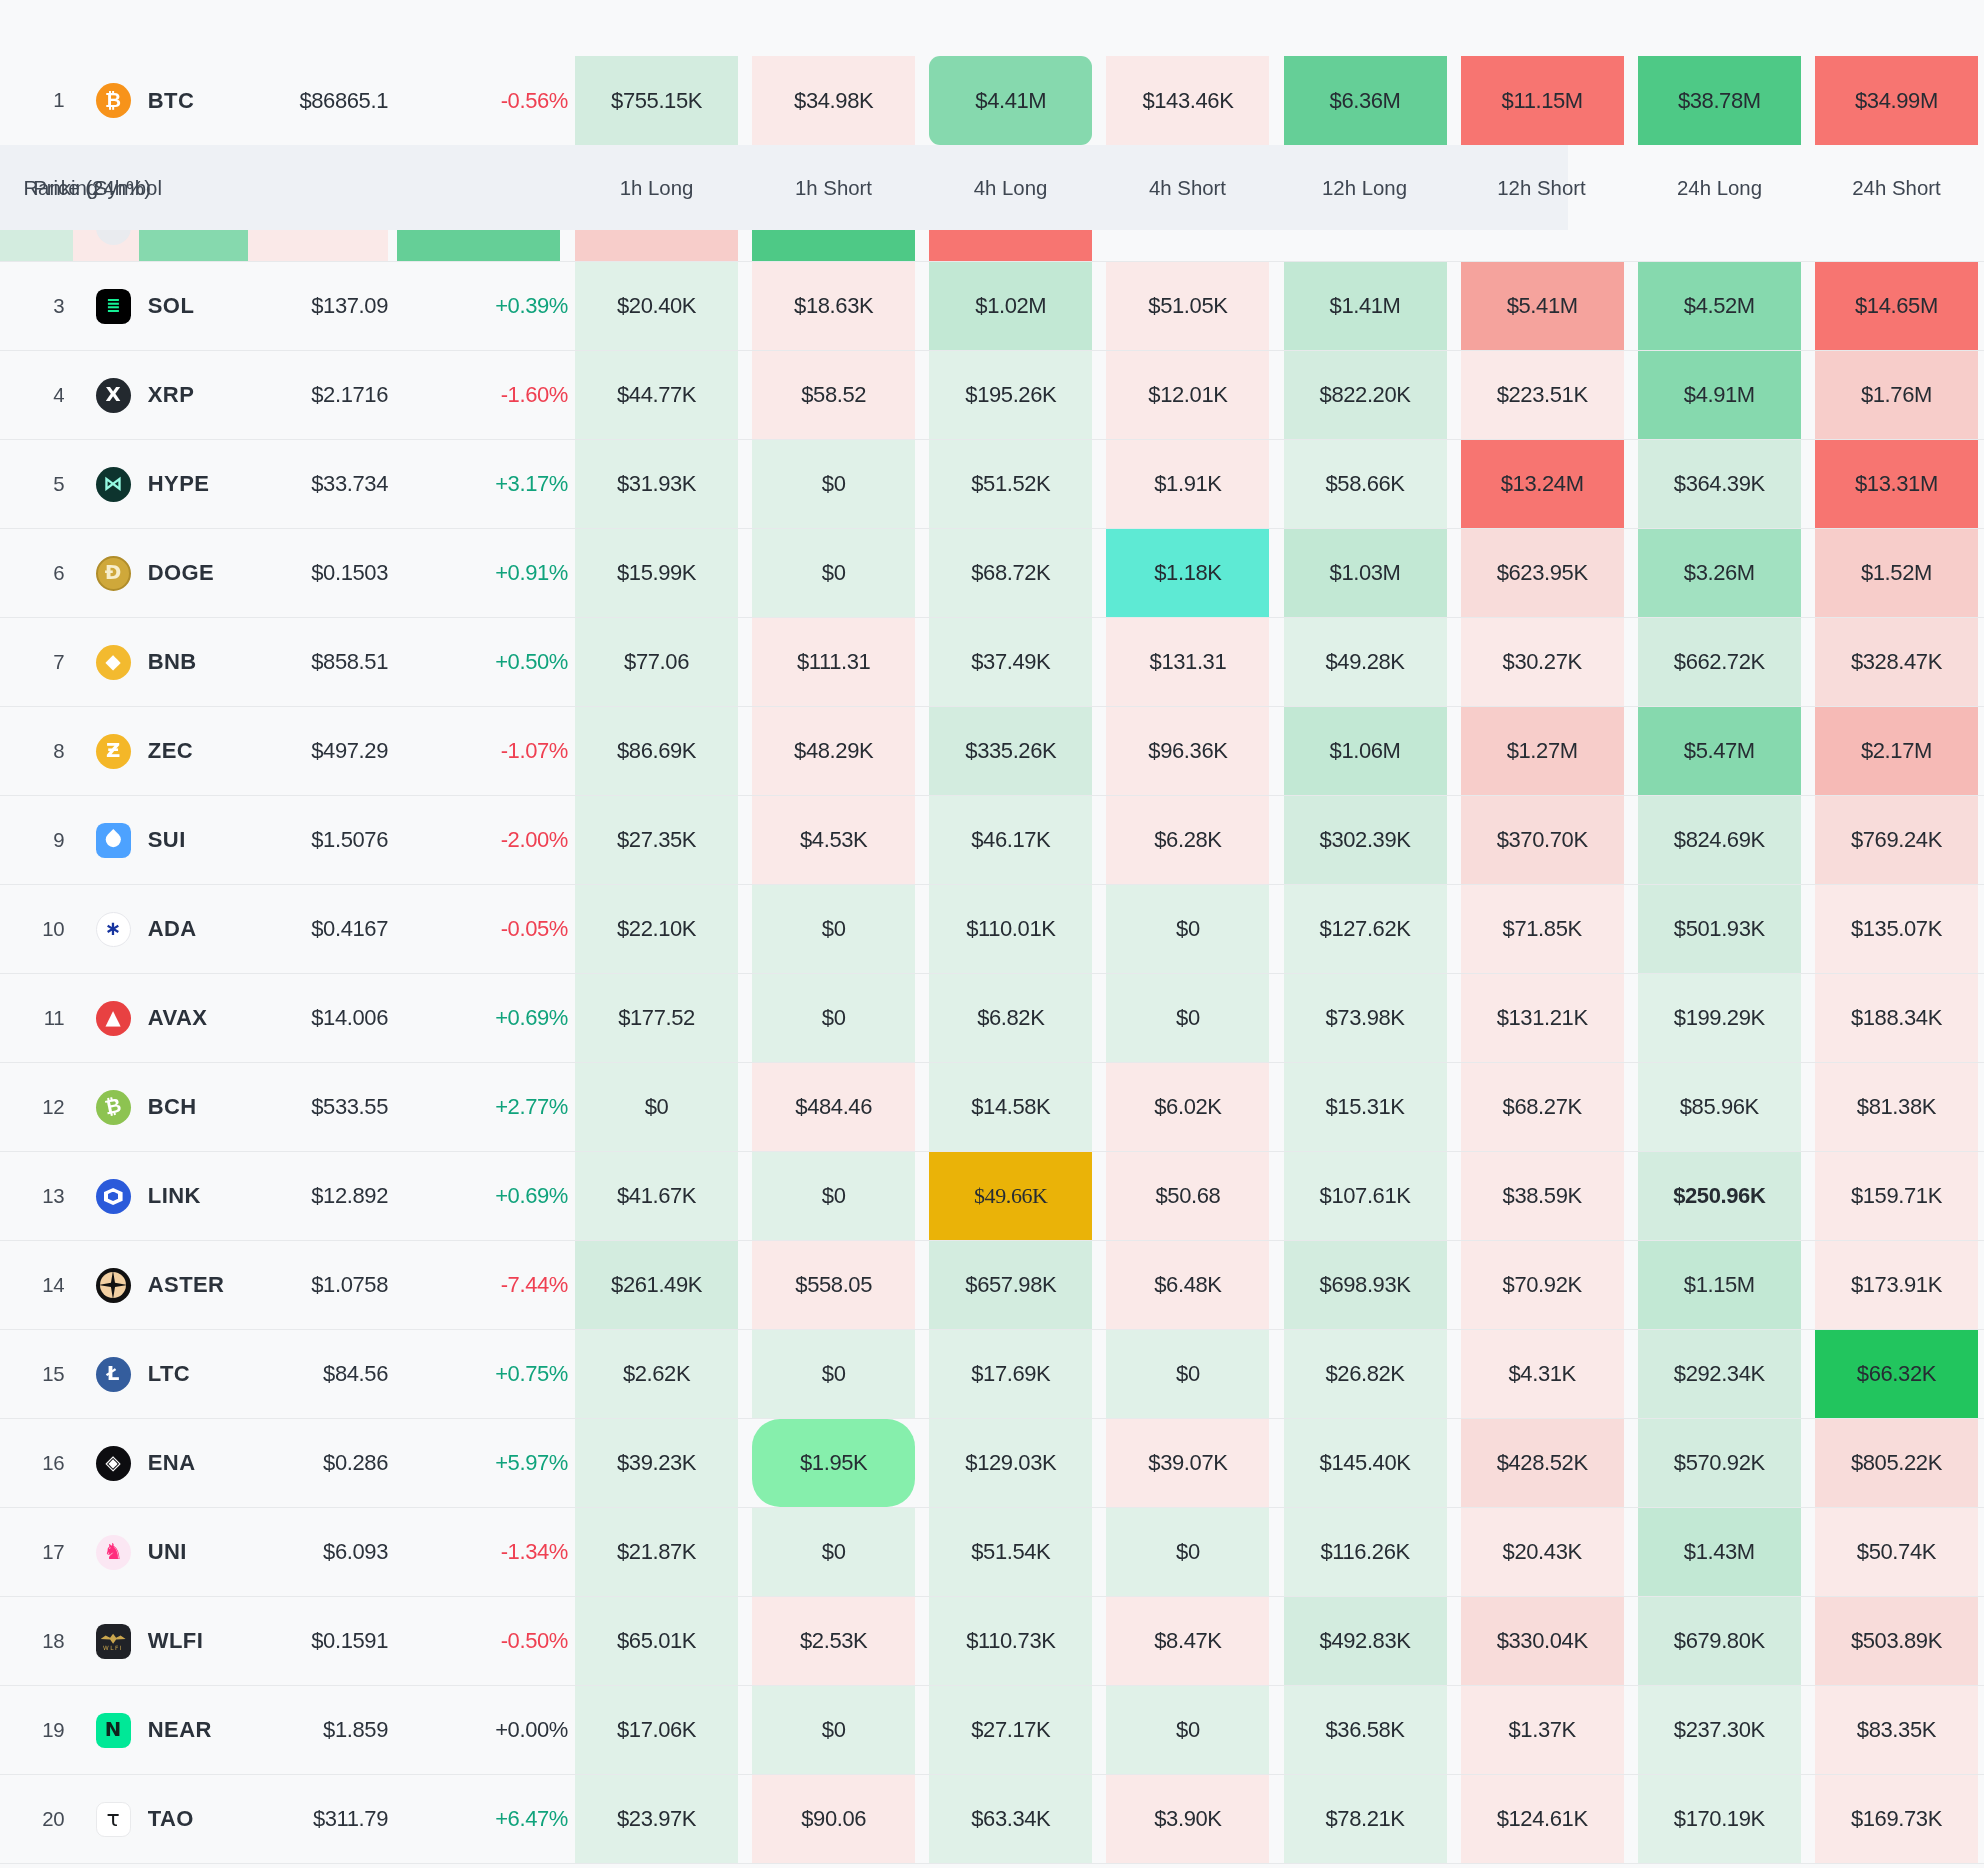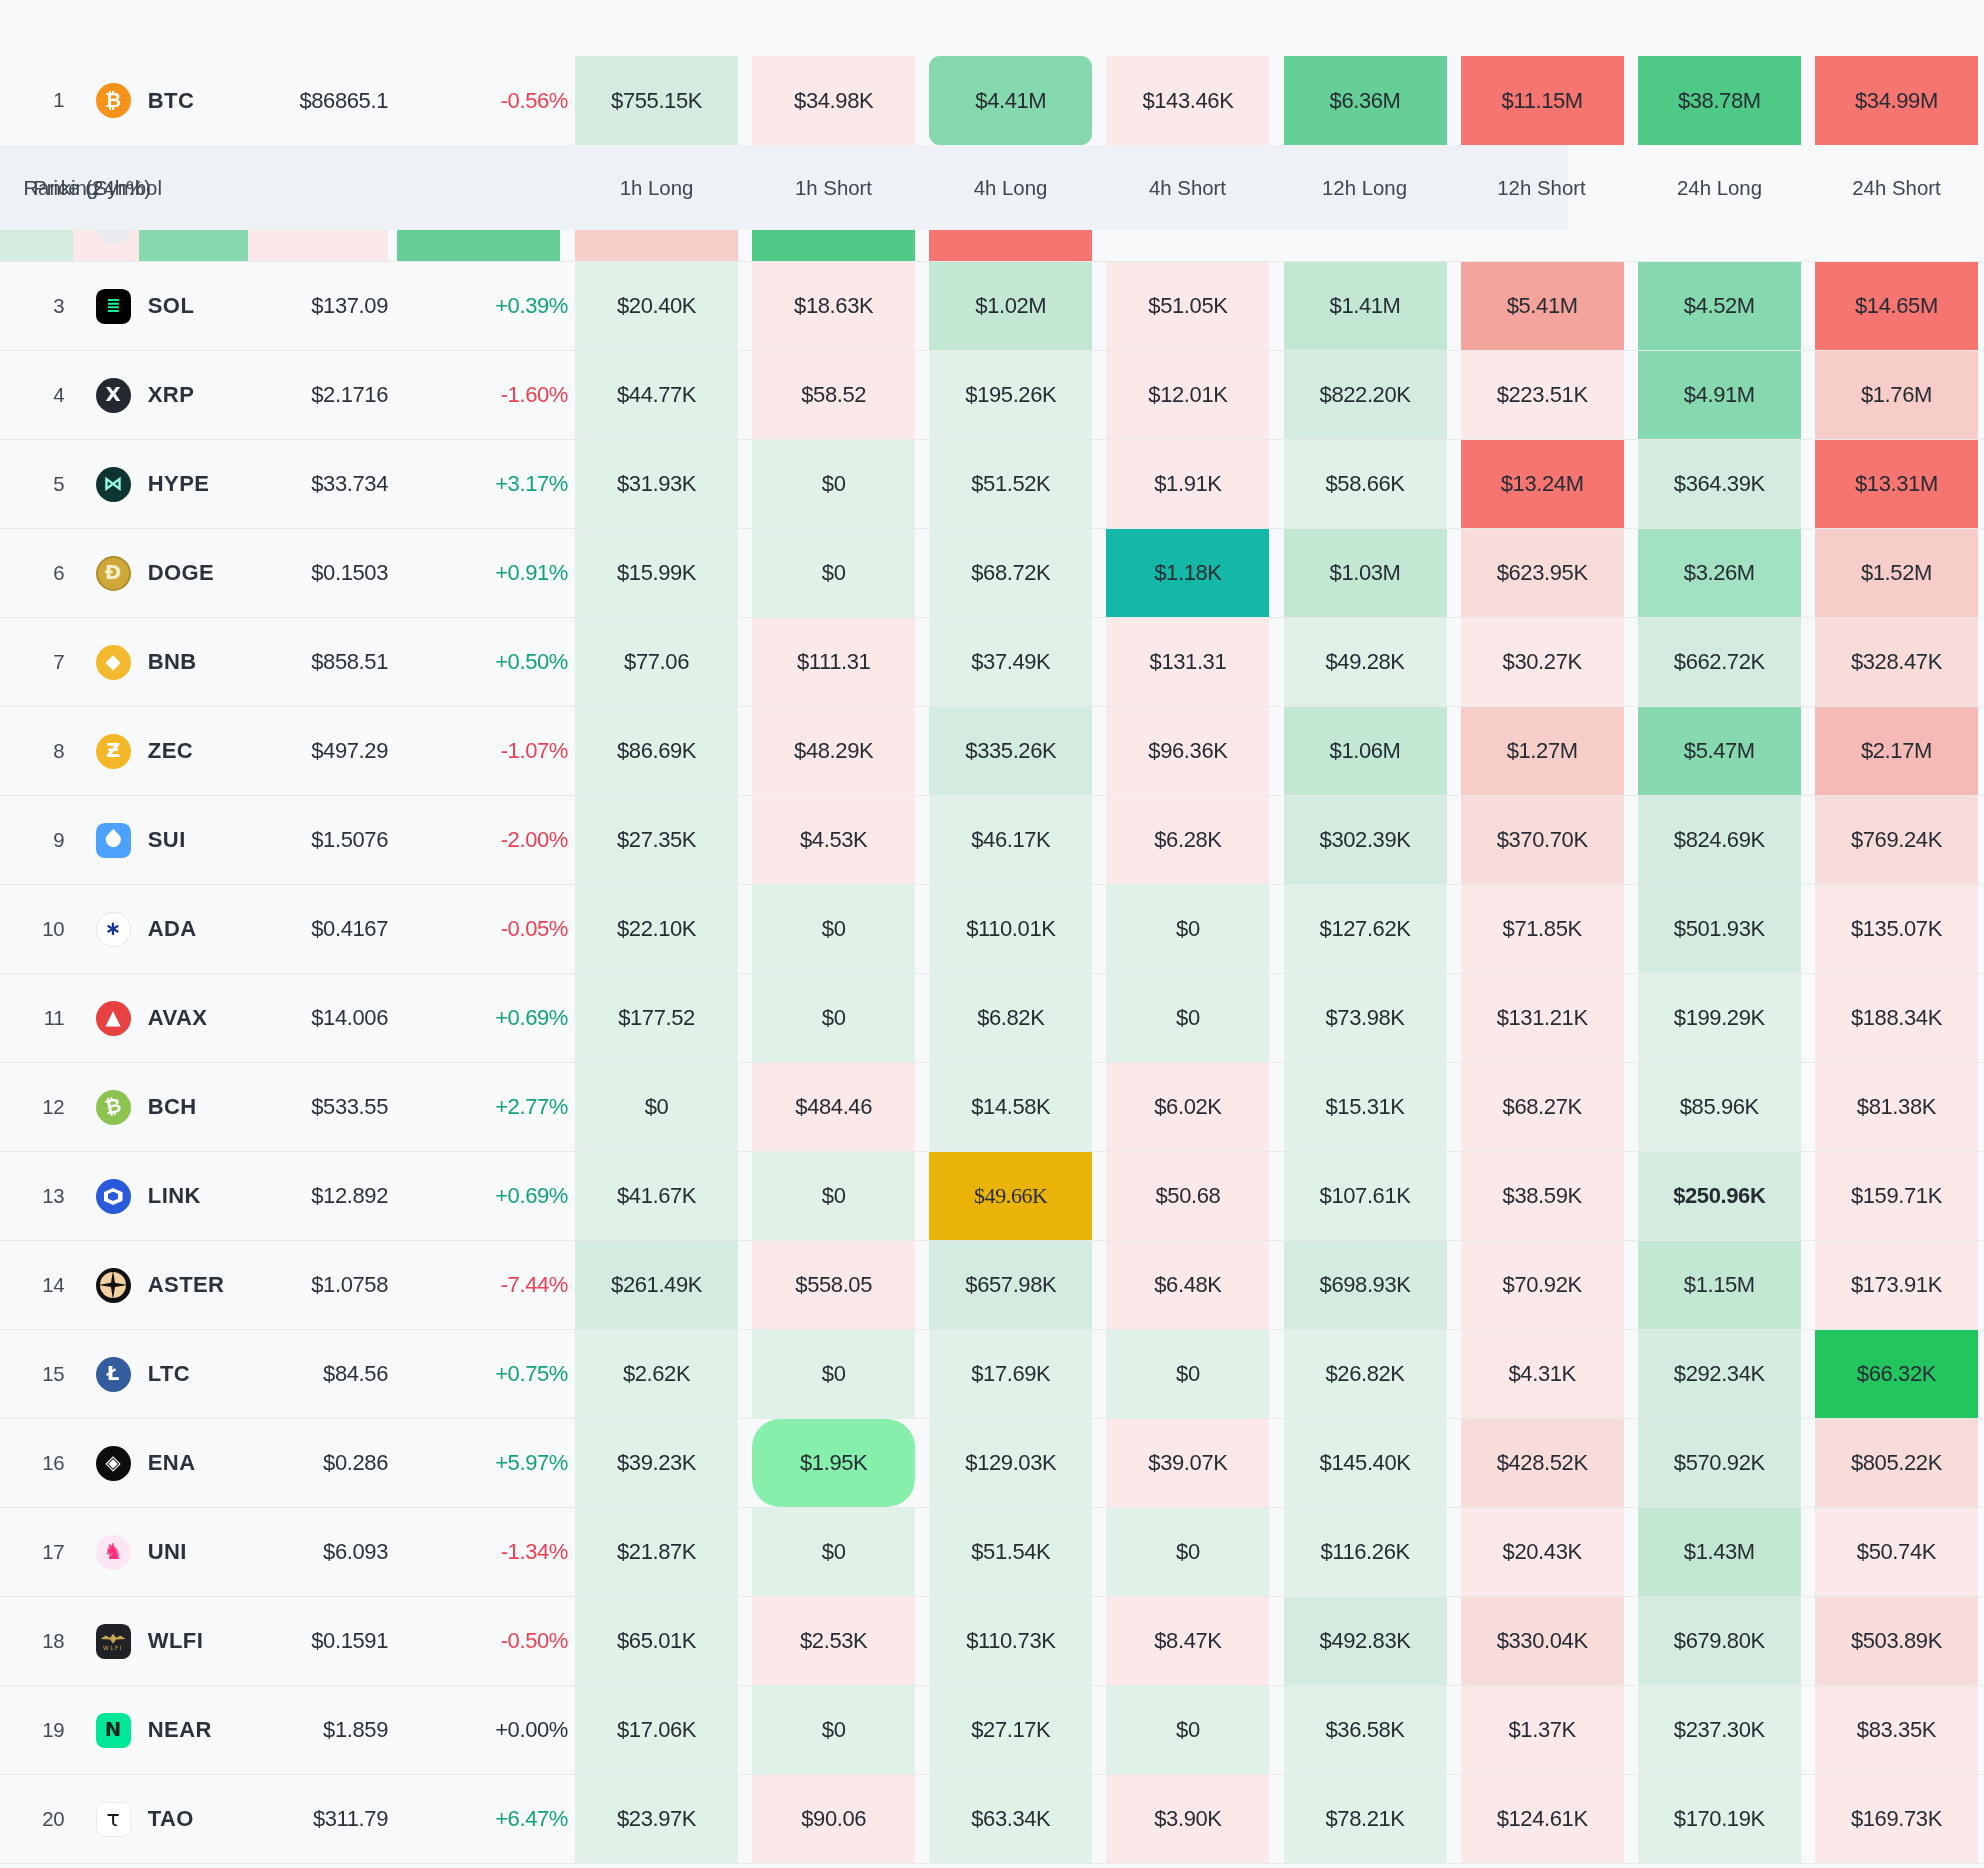--- a/index.html
+++ b/index.html
@@ -289,21 +289,21 @@
   <span class="cell">
           <span class="bg" style="background: rgb(224, 241, 232);">$15.99K</span>
         </span>
         <span class="cell">
           <span class="bg" style="background: rgb(224, 241, 232);">$0</span>
         </span>
         <span class="cell">
           <span class="bg" style="background: rgb(224, 241, 232);">$68.72K</span>
         </span>
         <span class="cell">
-          <span class="bg" style="background: #14b8a6;">$1.18K</span>
+          <span class="bg" style="background: #5eead4;">$1.18K</span>
         </span>
         <span class="cell">
           <span class="bg" style="background: rgb(194, 232, 212);">$1.03M</span>
         </span>
         <span class="cell">
           <span class="bg" style="background: rgb(248, 220, 218);">$623.95K</span>
         </span>
         <span class="cell">
           <span class="bg" style="background: rgb(162, 225, 193);">$3.26M</span>
         </span>

